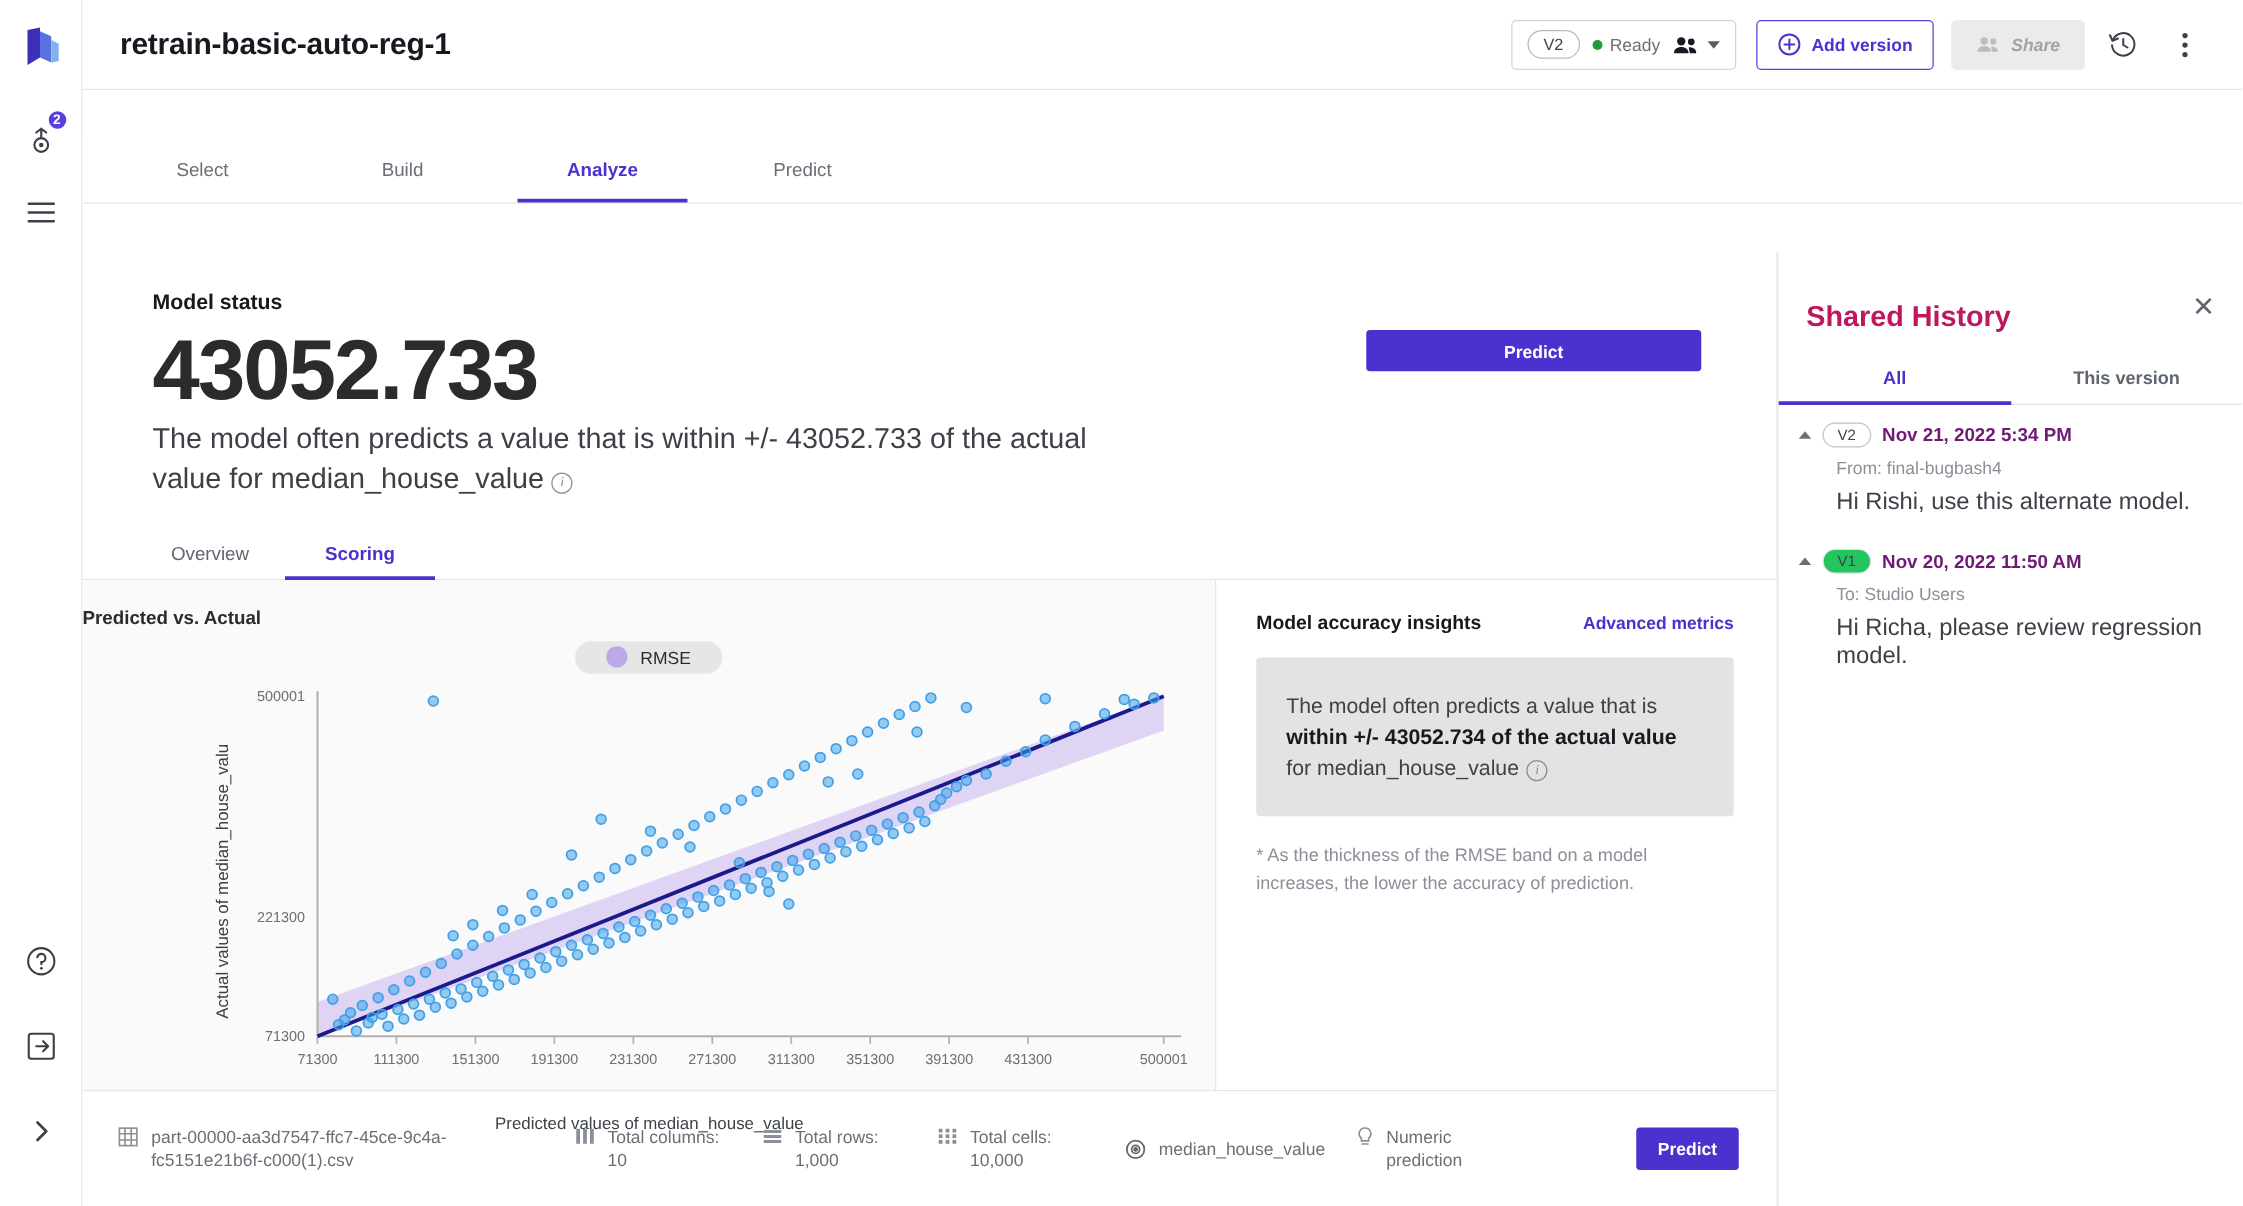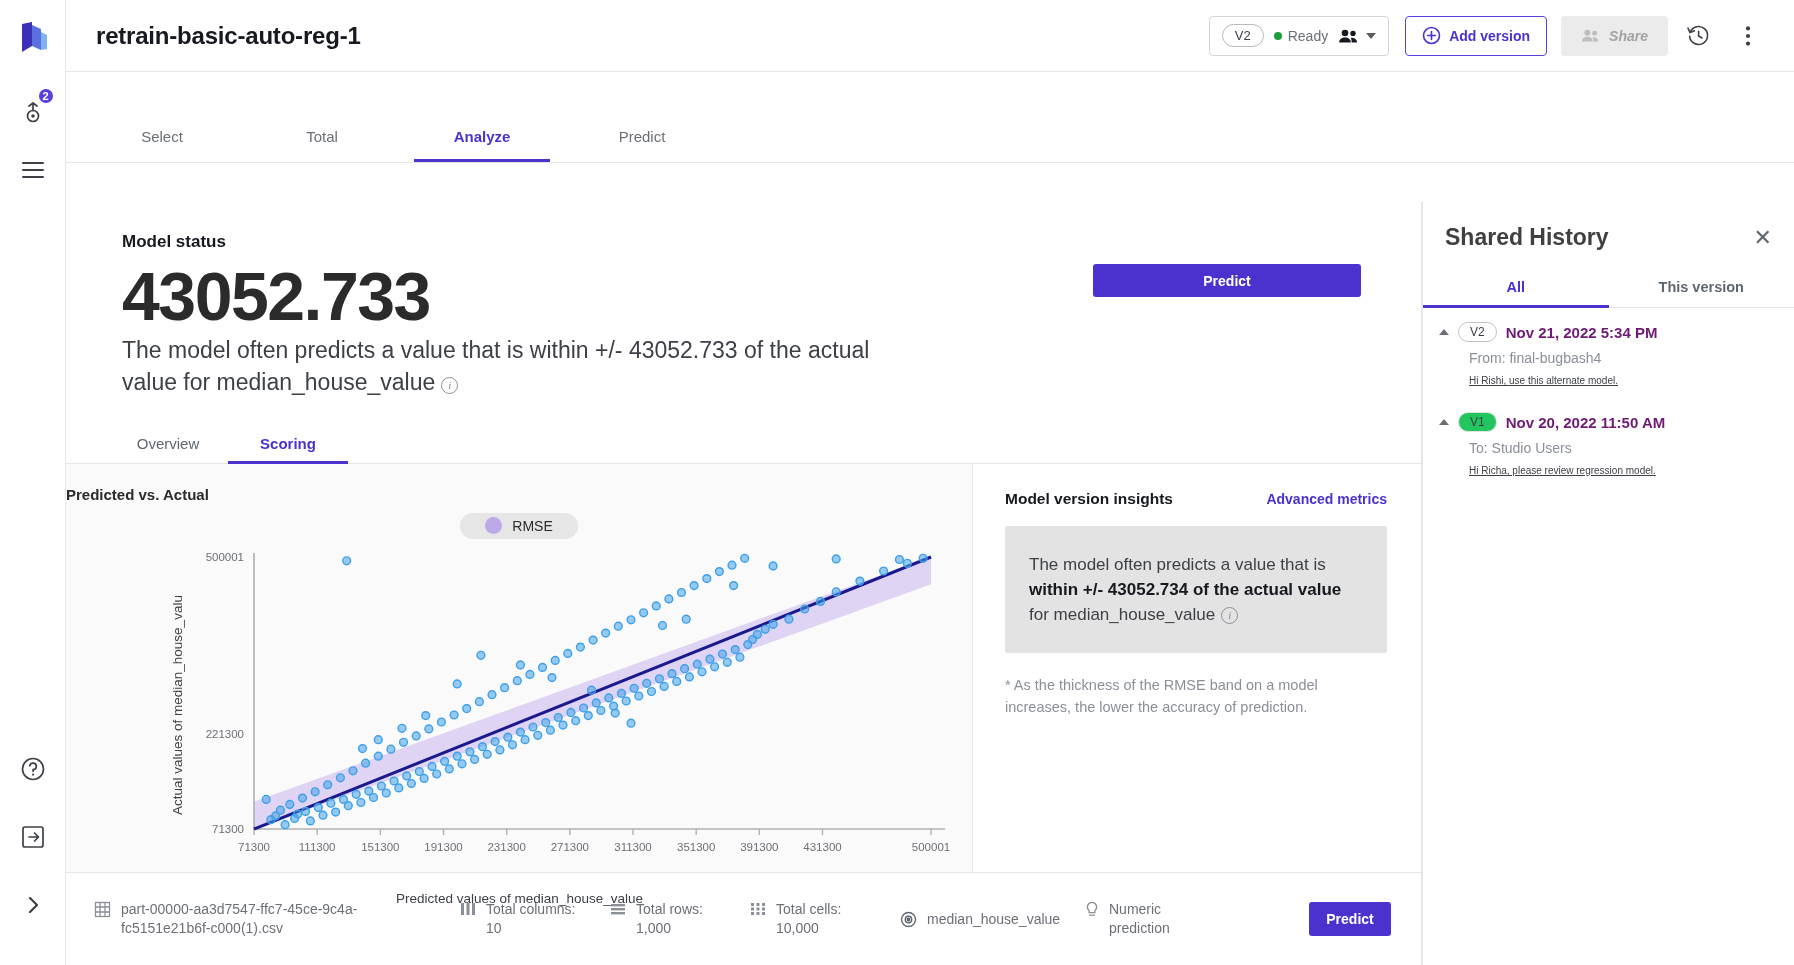--- a/index.html
+++ b/index.html
@@ -171,36 +171,36 @@
   .bb-target { width: 185px; }
   .bb-type { width: 130px; }
   .btn-predict-bottom {
     margin-left: auto; width: 82px; height: 34px; background:#4b32cf; color:#fff;
     border:none; border-radius:3px; font-size:14px; font-weight:bold; cursor:pointer;
   }
 
   
   .history { width: 372px; flex: 0 0 372px; background:#fff; border-left: 1px solid #e6e6e6; display:flex; flex-direction:column; }
   .hist-head { display:flex; align-items:center; padding: 22px 22px 0 22px; }
-  .hist-title { font-size: 23px; font-weight: bold; color:#404040; }
+  .hist-title { font-size: 23px; font-weight: bold; color:#be185d;margin-top:16px; }
   .hist-close { margin-left:auto; cursor:pointer; color:#5f6670; font-size: 22px; line-height: 1; }
   .hist-tabs { display:flex; margin-top: 16px; border-bottom: 1px solid #e6e6e6; }
   .hist-tab { flex:1; height: 40px; display:flex; align-items:center; justify-content:center;
     font-size: 14.5px; color:#5f6670; cursor:pointer; position:relative; font-weight: bold; }
   .hist-tab.active { color:#4b32cf; }
   .hist-tab.active:after { content:''; position:absolute; left:0; right:0; bottom:-1px; height:3px; background:#4b32cf; }
   .hist-list { padding: 14px 20px 0 16px; overflow:auto; }
   .hist-entry { margin-bottom: 26px; }
   .hist-row1 { display:flex; align-items:center; gap: 9px; }
   .caret-up { width:0;height:0;border-left:5px solid transparent;border-right:5px solid transparent;border-bottom:6px solid #6b6f76; cursor:pointer; }
   .hv-pill { border:1px solid #c2c2c2; border-radius:12px; font-size:12px; color:#3d4147; padding: 2px 11px; background:#fff; }
   .hv-pill.filled { background:#22c55e; border-color:#e3e3e3; }
   .hist-date { font-size: 15px; font-weight: bold; color:#701a75; }
   .hist-from { font-size: 14px; color:#8a8f98; margin: 8px 0 0 30px; }
-  .hist-msg { font-size: 10px; color:#3d4147; margin: 9px 0 0 30px; text-decoration: underline; }
+  .hist-msg { font-size: 19px; color:#3d4147; margin: 9px 0 0 30px; }
 </style>
 </head>
 <body>
 
 <div class="app">
 
   <div class="rail">
     <div class="rail-logo">
       <svg width="34" height="36" viewBox="0 0 34 36">
         <path d="M6 4 L16 2 L16 26 L6 32 Z" fill="#3d2fb8"></path>
@@ -301,21 +301,21 @@
           <circle cx="3" cy="18.6" r="2.1" fill="#3d4147"></circle>
         </svg>
       </div>
     </div>
 
     <div class="tabs">
       <div class="tab">
           <span>Select</span>
         </div>
       <div class="tab">
-          <span>Total</span>
+          <span>Build</span>
         </div>
       <div class="tab active">
           <span>Analyze</span>
         </div>
       <div class="tab">
           <span>Predict</span>
         </div>
     </div>
 
     <div class="body-split">
@@ -526,21 +526,21 @@
                   <circle cx="336.0" cy="189.3" r="3.9" fill="#3fa0e8" fill-opacity="0.55" stroke="#3fa0e8" stroke-width="1.4"></circle>
                   <circle cx="312.3" cy="200.7" r="3.9" fill="#3fa0e8" fill-opacity="0.55" stroke="#3fa0e8" stroke-width="1.4"></circle>
                   <circle cx="296.5" cy="209.6" r="3.9" fill="#3fa0e8" fill-opacity="0.55" stroke="#3fa0e8" stroke-width="1.4"></circle>
                 </svg>
               <div class="xlabel">Predicted values of median_house_value</div>
             </div>
           </div>
 
           <div class="insights">
             <div class="ins-head">
-              <span class="ins-title">Model version insights</span>
+              <span class="ins-title">Model accuracy insights</span>
               <span class="ins-adv">Advanced metrics</span>
             </div>
             <div class="ins-box">
               <span>The model often predicts a value that is </span><b>within +/- 43052.734 of the actual value</b><span> for median_house_value</span><span class="info-i">i</span>
             </div>
             <div class="ins-note">* As the thickness of the RMSE band on a model increases, the lower the accuracy of prediction.</div>
           </div>
 
         </div>
 

